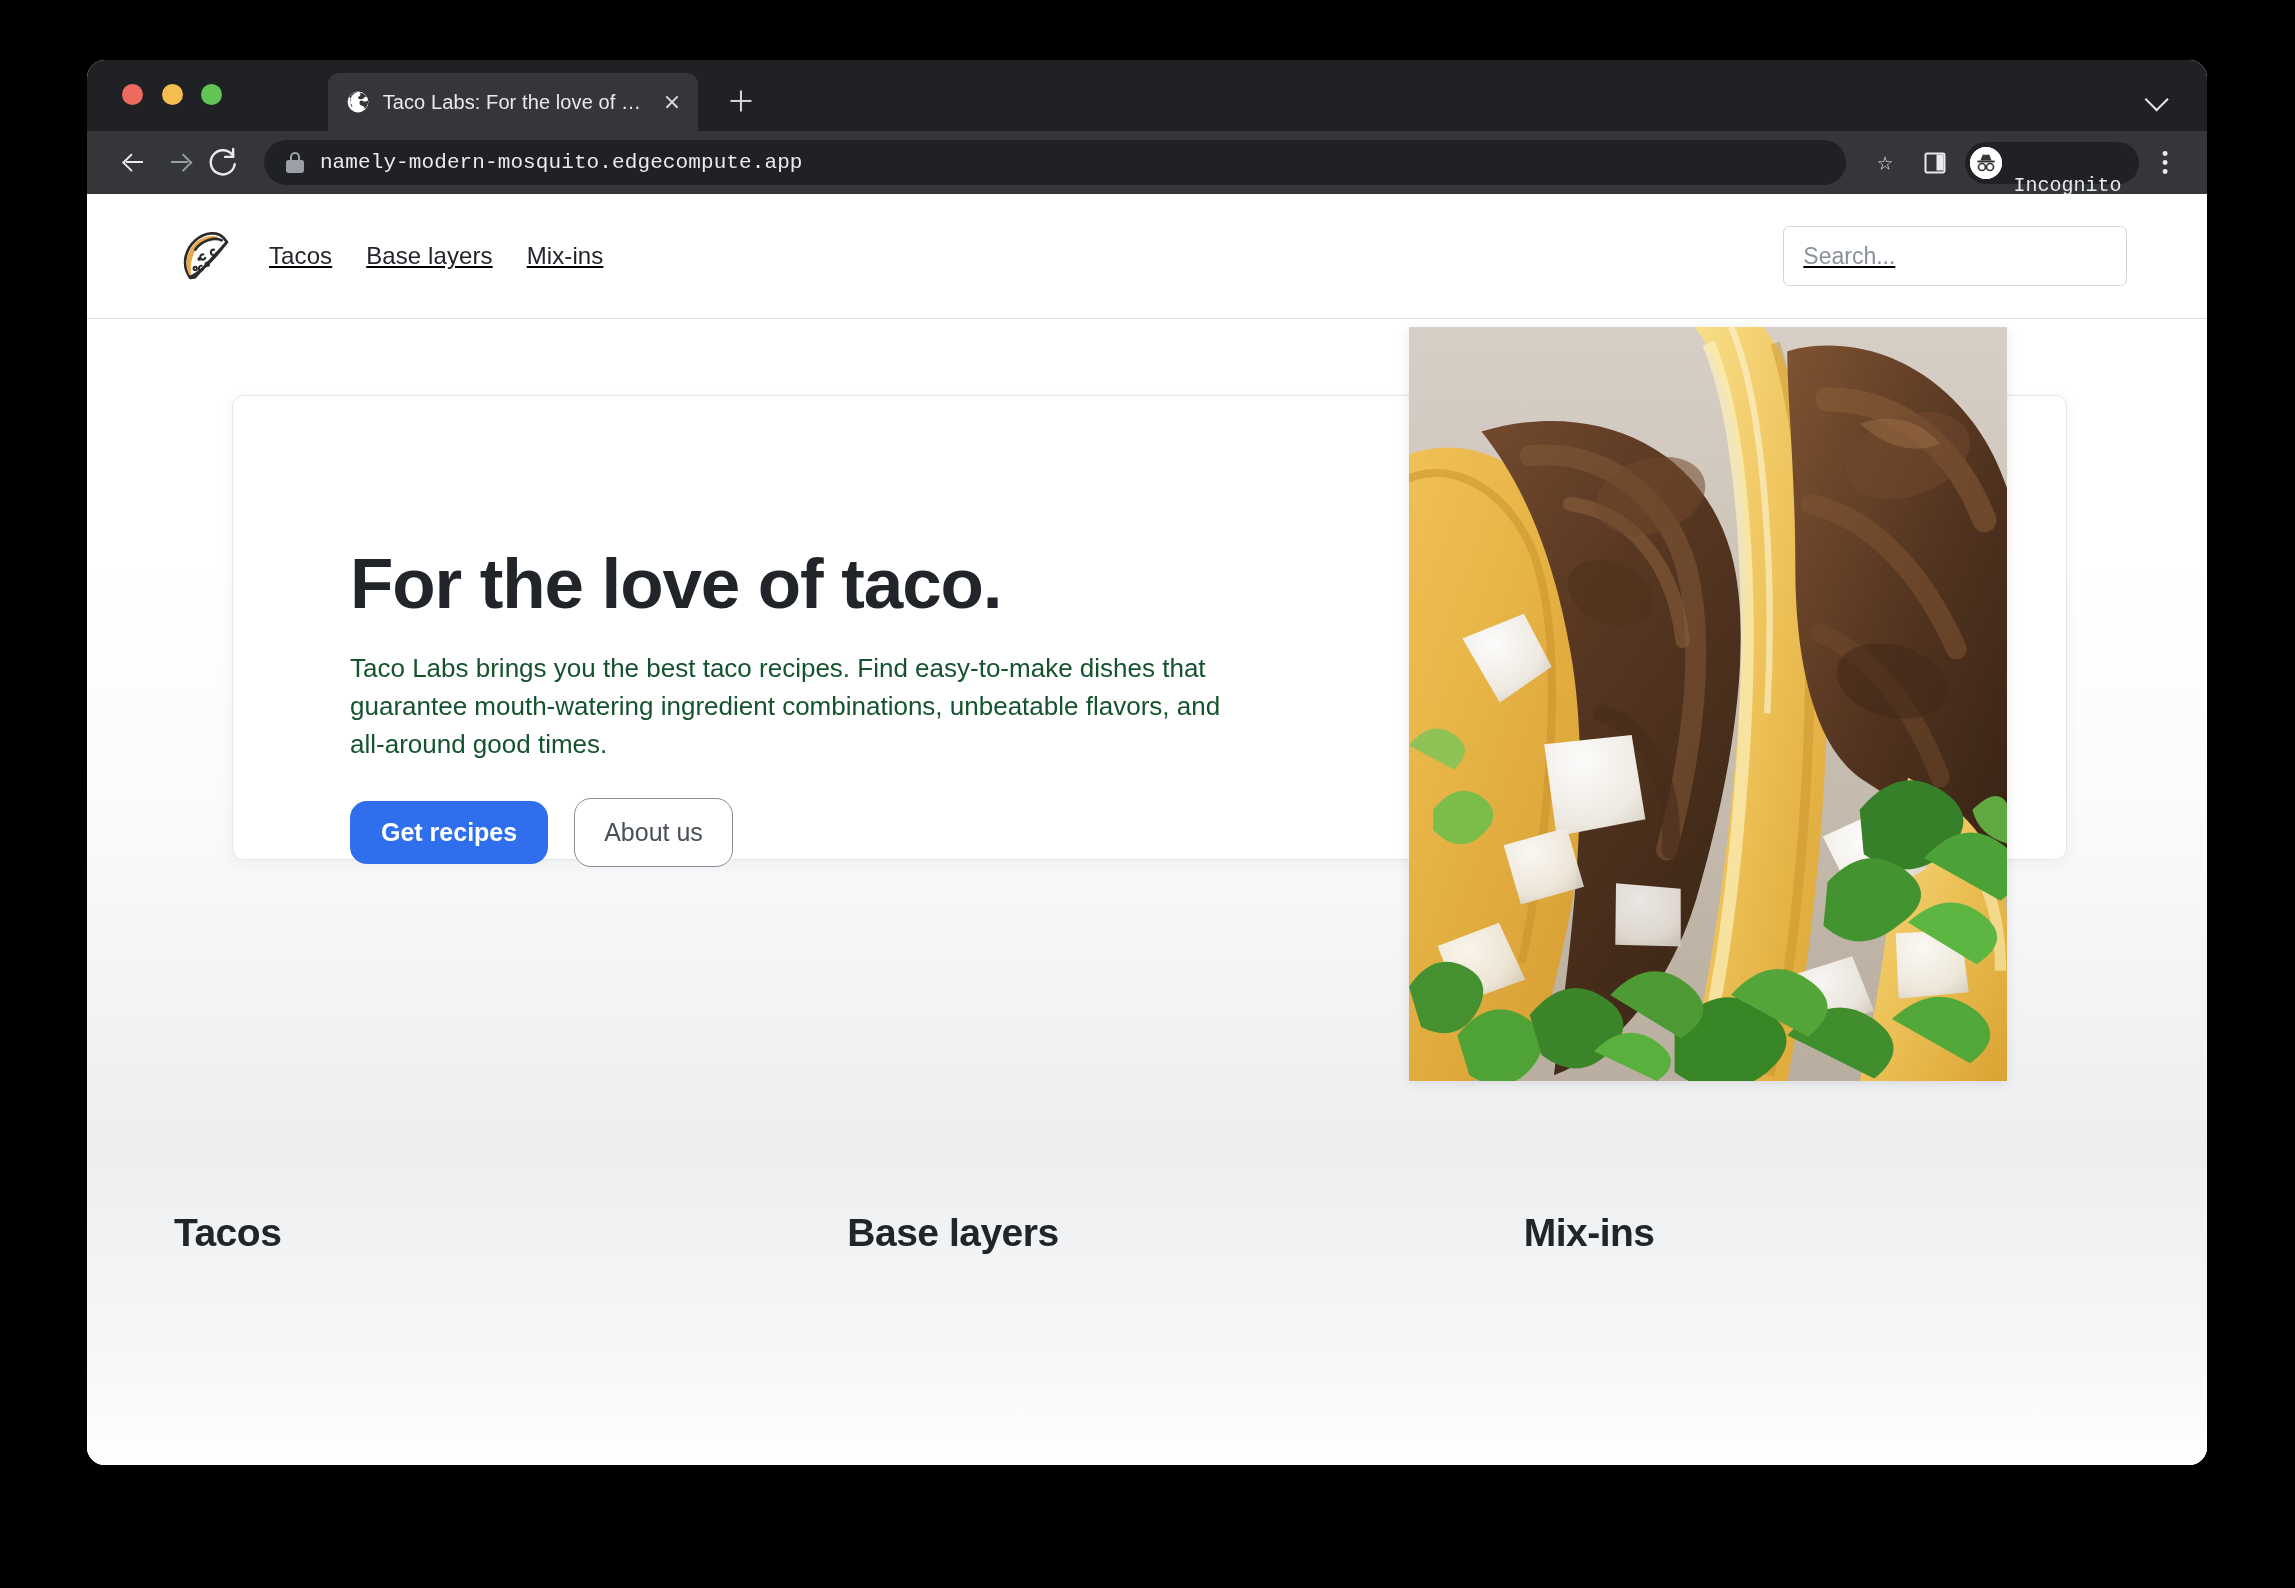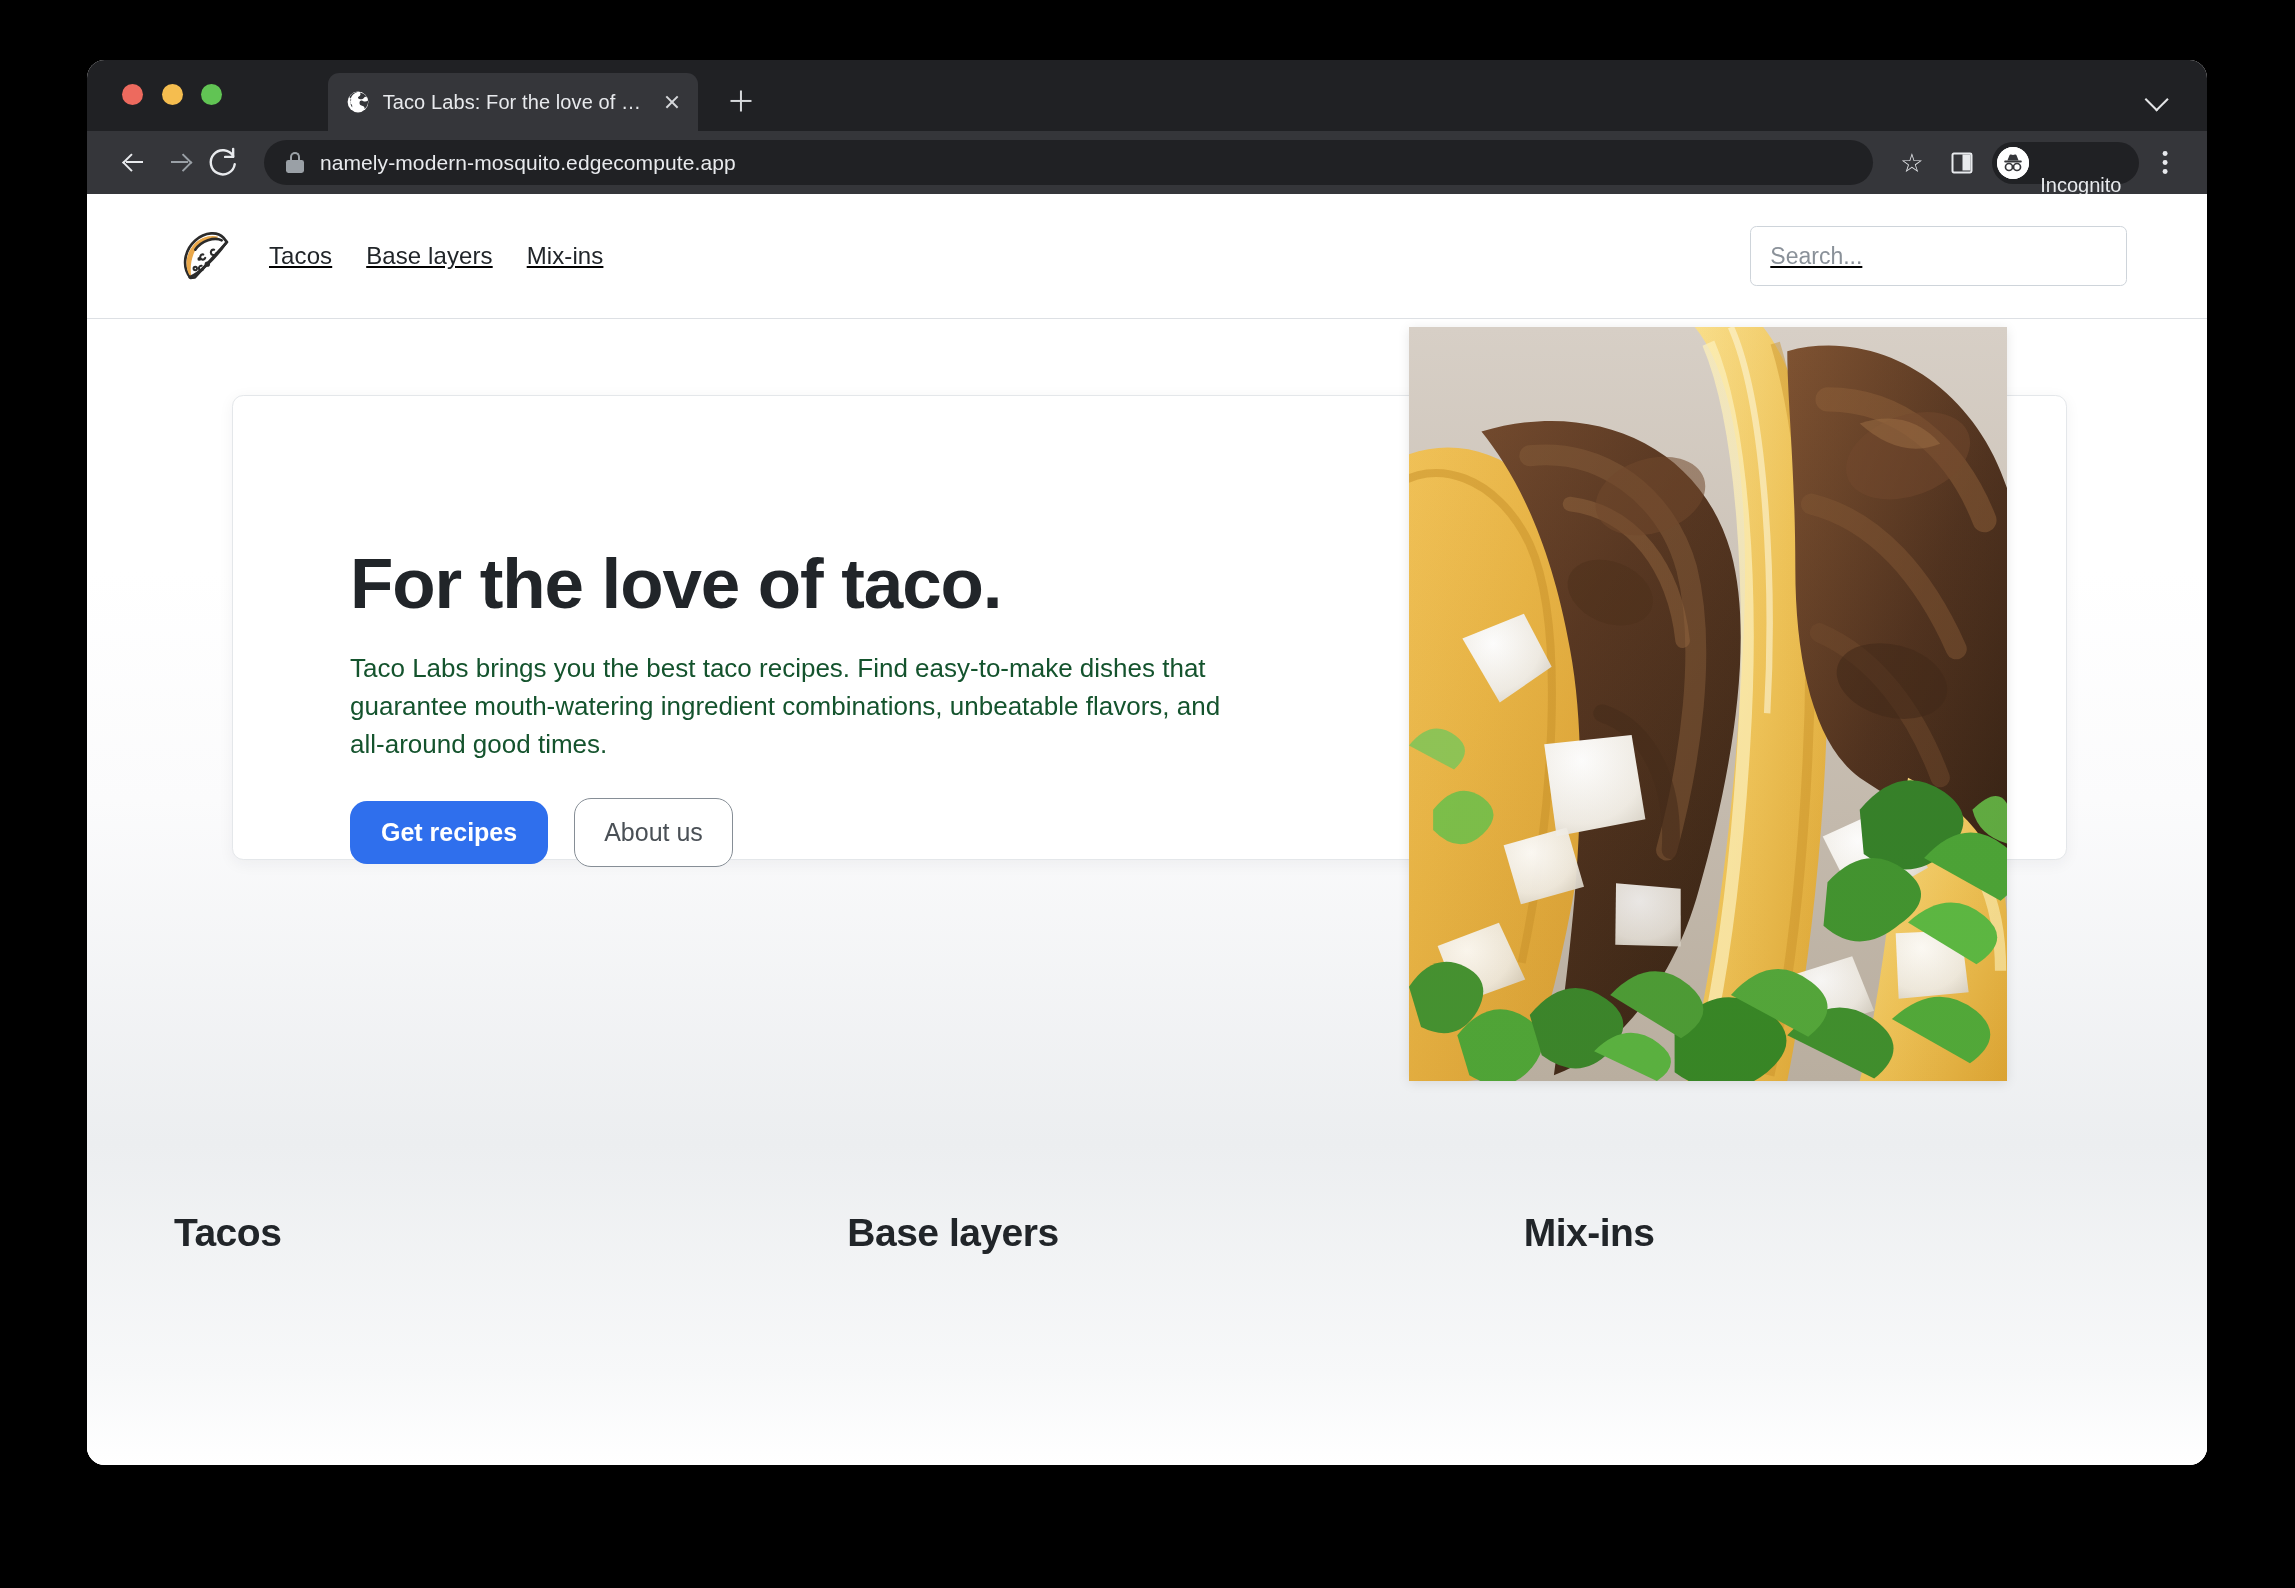--- a/index.html
+++ b/index.html
@@ -123,20 +123,21 @@
   }
 
   
   .toolbar {
     height: 63px;
     background: #35363a;
     display: flex;
     align-items: center;
     padding: 0 22.5px 0 24px;
     gap: 0;
+    font-family: Liberation Mono, monospace;
   }
   .nav-btn {
     width: 45px; height: 45px;
     flex: 0 0 45px;
     position: relative;
     border-radius: 50%;
   }
   .arrow-left::before, .arrow-right::before {
     content: "";
     position: absolute;
@@ -289,21 +290,21 @@
   }
   .site-nav { display: flex; align-items: center; gap: 34px; }
   .nav-link {
     font-size: 24px;
     color: #212529;
     white-space: nowrap;
     letter-spacing: 0.1px;
   }
   .search-box {
     margin-left: auto;
-    width: 377px;
+    width: 344px;
     height: 60px;
     border: 1.6px solid #ced4da;
     border-radius: 6.4px;
     background: #fff;
     display: flex;
     align-items: center;
     padding: 0 19.3px;
   }
   .search-box input {
     border: none; outline: none;

